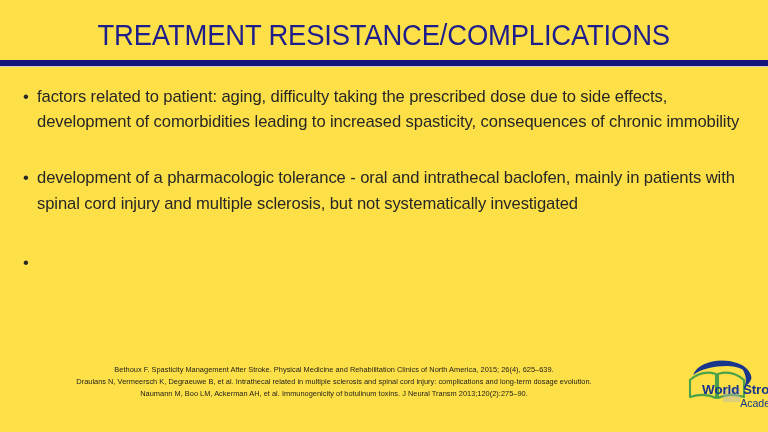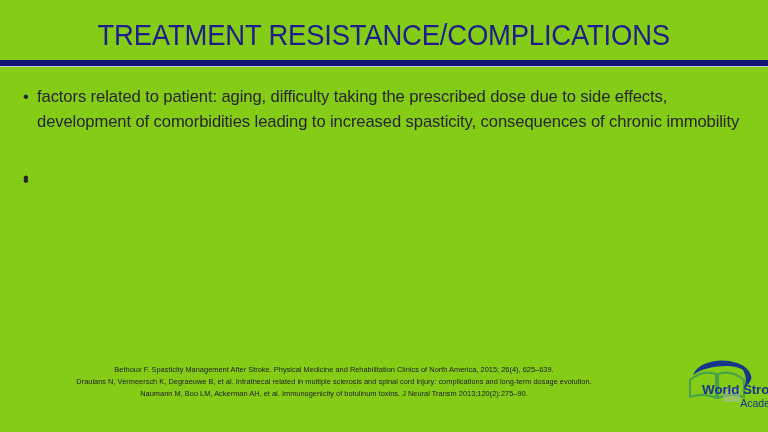--- a/index.html
+++ b/index.html
@@ -14,21 +14,21 @@
     overflow: hidden;
     position: relative;
   }
 
   
   .slide {
     position: absolute;
     inset: 0;
     width: 768px;
     height: 432px;
-    background: #84cc16;
+    background: #fde047;
   }
 
   
   .title-zone {
     position: absolute;
     left: 0;
     top: 12px;
     width: 768px;
     height: 46px;
     display: flex;
@@ -161,20 +161,21 @@
 
   <div class="body-zone">
 
     <div class="bullet bullet-1">
       <span class="bullet-dot">•</span>
       <span>factors related to patient: aging, difficulty taking the prescribed dose due to side effects,  development of comorbidities leading to increased spasticity, consequences of chronic immobility</span>
     </div>
 
     <div class="bullet bullet-2">
       <span class="bullet-dot">•</span>
+      <span>development of a pharmacologic tolerance - oral and intrathecal baclofen, mainly in patients with spinal cord injury and multiple sclerosis, but not systematically investigated</span>
     </div>
 
     <div class="bullet bullet-3">
       <span class="bullet-dot">•</span>
     </div>
 
   </div>
 
   <div class="refs">
     <div class="ref-line">Bethoux F. Spasticity Management After Stroke. Physical Medicine and Rehabilitation Clinics of North America, 2015; 26(4), 625–639.</div>

